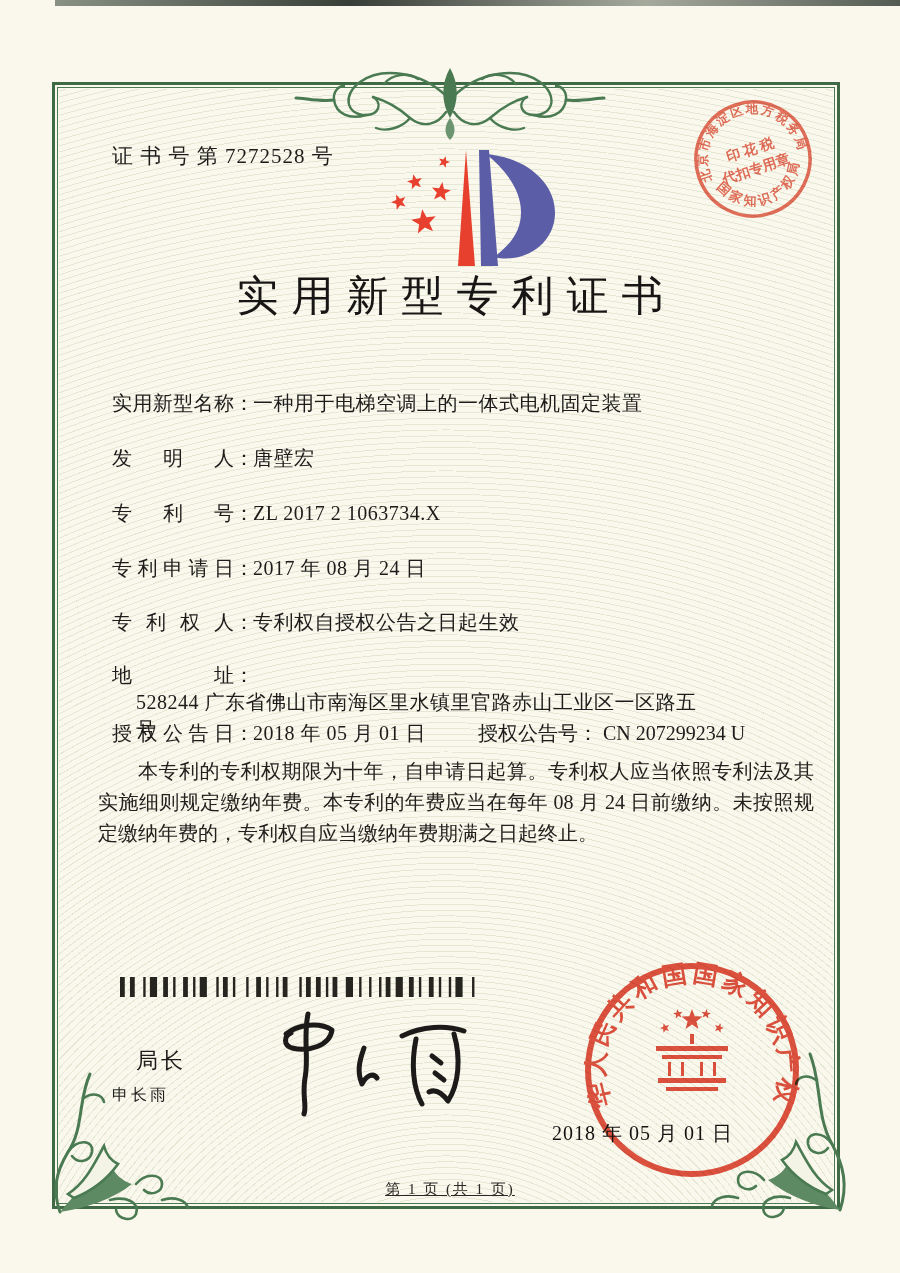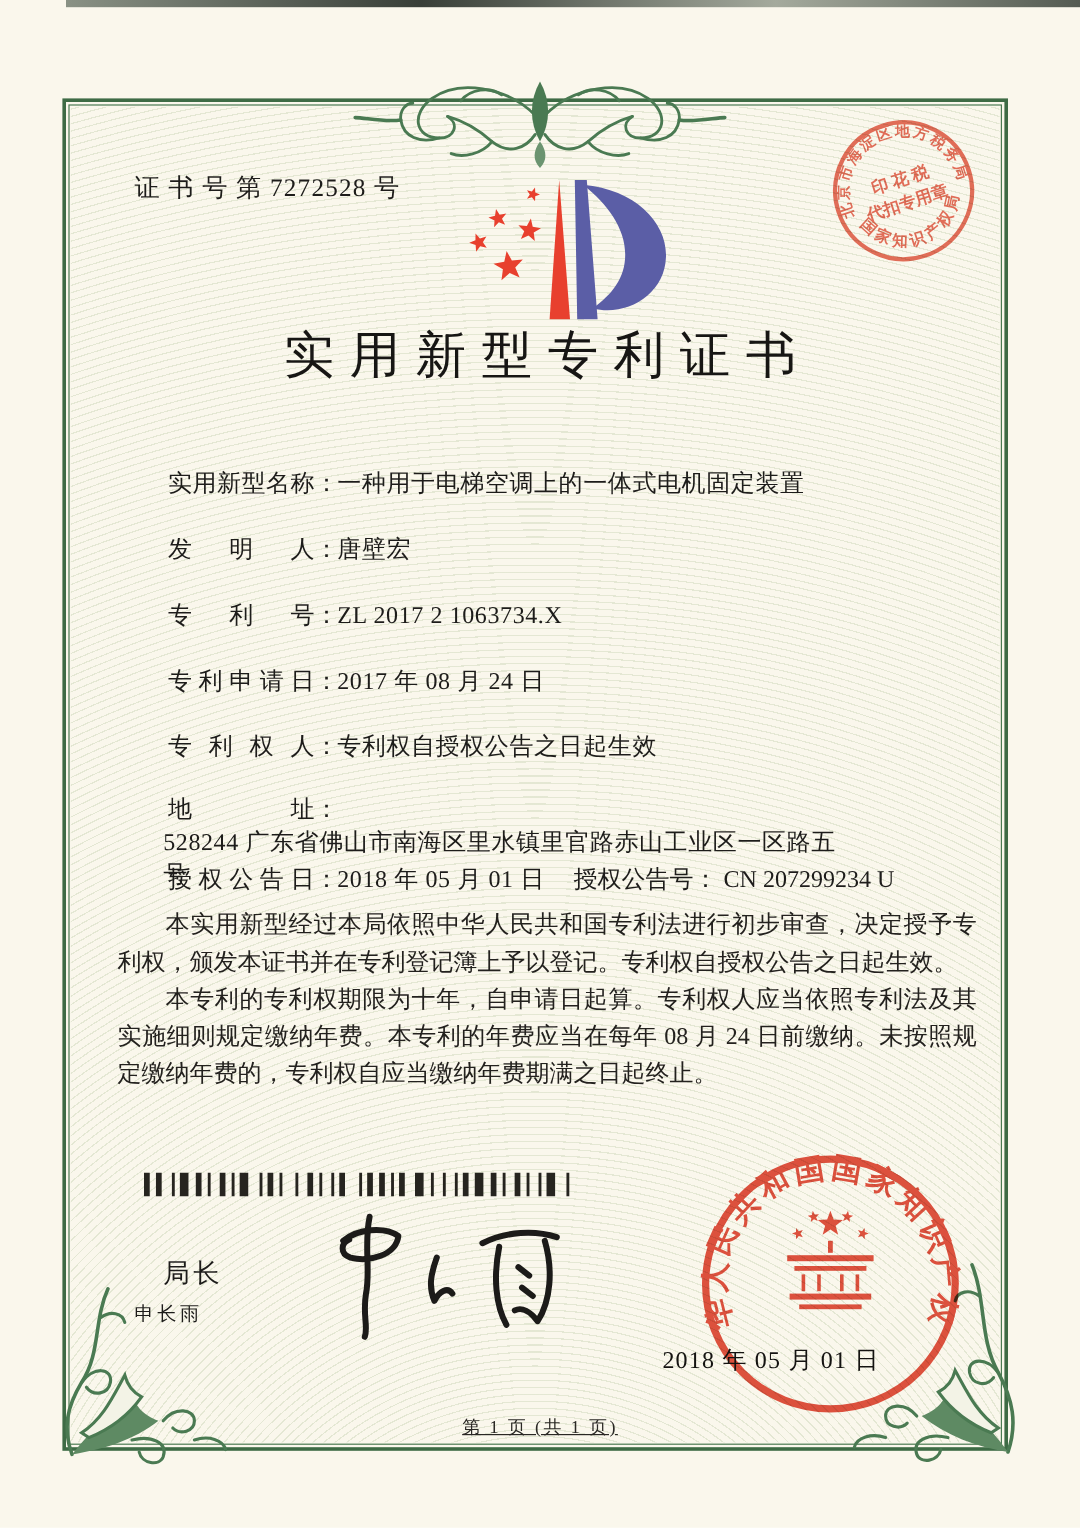--- a/index.html
+++ b/index.html
@@ -26,21 +26,21 @@
   .orn-top{left:280px;top:52px;width:340px;height:92px;}
   .orn-bl{left:38px;top:1072px;width:172px;height:150px;}
   .orn-br{left:690px;top:1052px;width:172px;height:170px;transform:scaleX(-1);}
   
   .cert-no{position:absolute;left:112px;top:142px;font-size:21px;letter-spacing:1px;}
   .logo{position:absolute;left:358px;top:146px;width:232px;height:124px;}
   .title{position:absolute;left:0;right:0;top:268px;text-align:center;
     font-size:42px;font-weight:normal;letter-spacing:13px;text-indent:13px;color:#171614;}
   
   .frow{position:absolute;left:112px;width:706px;font-size:20px;line-height:27px;}
-  .flabel{display:inline-block;width:122px;text-align:justify;text-align-last:justify;vertical-align:top;margin-left:28px;}
+  .flabel{display:inline-block;width:122px;text-align:justify;text-align-last:justify;vertical-align:top;}
   .fcolon{display:inline-block;width:14px;vertical-align:top;}
   .fvalue{display:inline-block;letter-spacing:.5px;vertical-align:top;}
   .addr-value{width:566px;margin-left:24px;}
   .grant-right{position:absolute;left:366px;top:0;white-space:nowrap;text-align:right;}
   
   .body-text{position:absolute;left:98px;top:756px;width:716px;
     font-size:20px;line-height:31px;text-align:justify;color:#23211e;}
   .body-text p{margin:0;text-indent:2em;}
   
   .barcode{position:absolute;left:120px;top:977px;width:362px;height:20px;}
@@ -159,21 +159,20 @@
 <div class="frow" style="top:720px">
   <span class="flabel">授权公告日</span><span class="fcolon">：</span>
   <span class="fvalue">2018 年 05 月 01 日</span>
   <span class="grant-right">
     <span>授权公告号</span><span>：</span>
     <span>CN 207299234 U</span>
   </span>
 </div>
 
 <div class="body-text">
-  <p>本实用新型经过本局依照中华人民共和国专利法进行初步审查，决定授予专利权，颁发本证书并在专利登记簿上予以登记。专利权自授权公告之日起生效。</p>
   <p>本专利的专利权期限为十年，自申请日起算。专利权人应当依照专利法及其实施细则规定缴纳年费。本专利的年费应当在每年 08 月 24 日前缴纳。未按照规定缴纳年费的，专利权自应当缴纳年费期满之日起终止。</p>
 </div>
 
 <svg class="barcode" id="barcodeSvg" viewBox="0 0 362 20" preserveAspectRatio="none">
     <path d="M0.00,0h4.78v20h-4.78zM9.96,0h4.78v20h-4.78zM23.25,0h2.39v20h-2.39zM29.89,0h7.17v20h-7.17zM43.17,0h4.78v20h-4.78zM53.14,0h2.39v20h-2.39zM63.10,0h4.78v20h-4.78zM73.06,0h2.39v20h-2.39zM79.71,0h7.17v20h-7.17zM96.31,0h2.39v20h-2.39zM102.95,0h4.78v20h-4.78zM112.92,0h2.39v20h-2.39zM126.20,0h2.39v20h-2.39zM136.17,0h4.78v20h-4.78zM146.13,0h2.39v20h-2.39zM156.09,0h2.39v20h-2.39zM162.73,0h4.78v20h-4.78zM179.34,0h2.39v20h-2.39zM185.98,0h4.78v20h-4.78zM195.94,0h4.78v20h-4.78zM205.91,0h2.39v20h-2.39zM212.55,0h4.78v20h-4.78zM225.83,0h7.17v20h-7.17zM239.12,0h2.39v20h-2.39zM249.08,0h2.39v20h-2.39zM259.05,0h2.39v20h-2.39zM265.69,0h4.78v20h-4.78zM275.65,0h7.17v20h-7.17zM288.94,0h4.78v20h-4.78zM298.90,0h2.39v20h-2.39zM308.86,0h4.78v20h-4.78zM318.83,0h2.39v20h-2.39zM328.79,0h2.39v20h-2.39zM335.43,0h7.17v20h-7.17zM352.04,0h2.39v20h-2.39z" fill="#26241f"></path>
   </svg>
 
 <div class="juzhang">局长</div>
 <div class="juzhang-name">申长雨</div>
 

